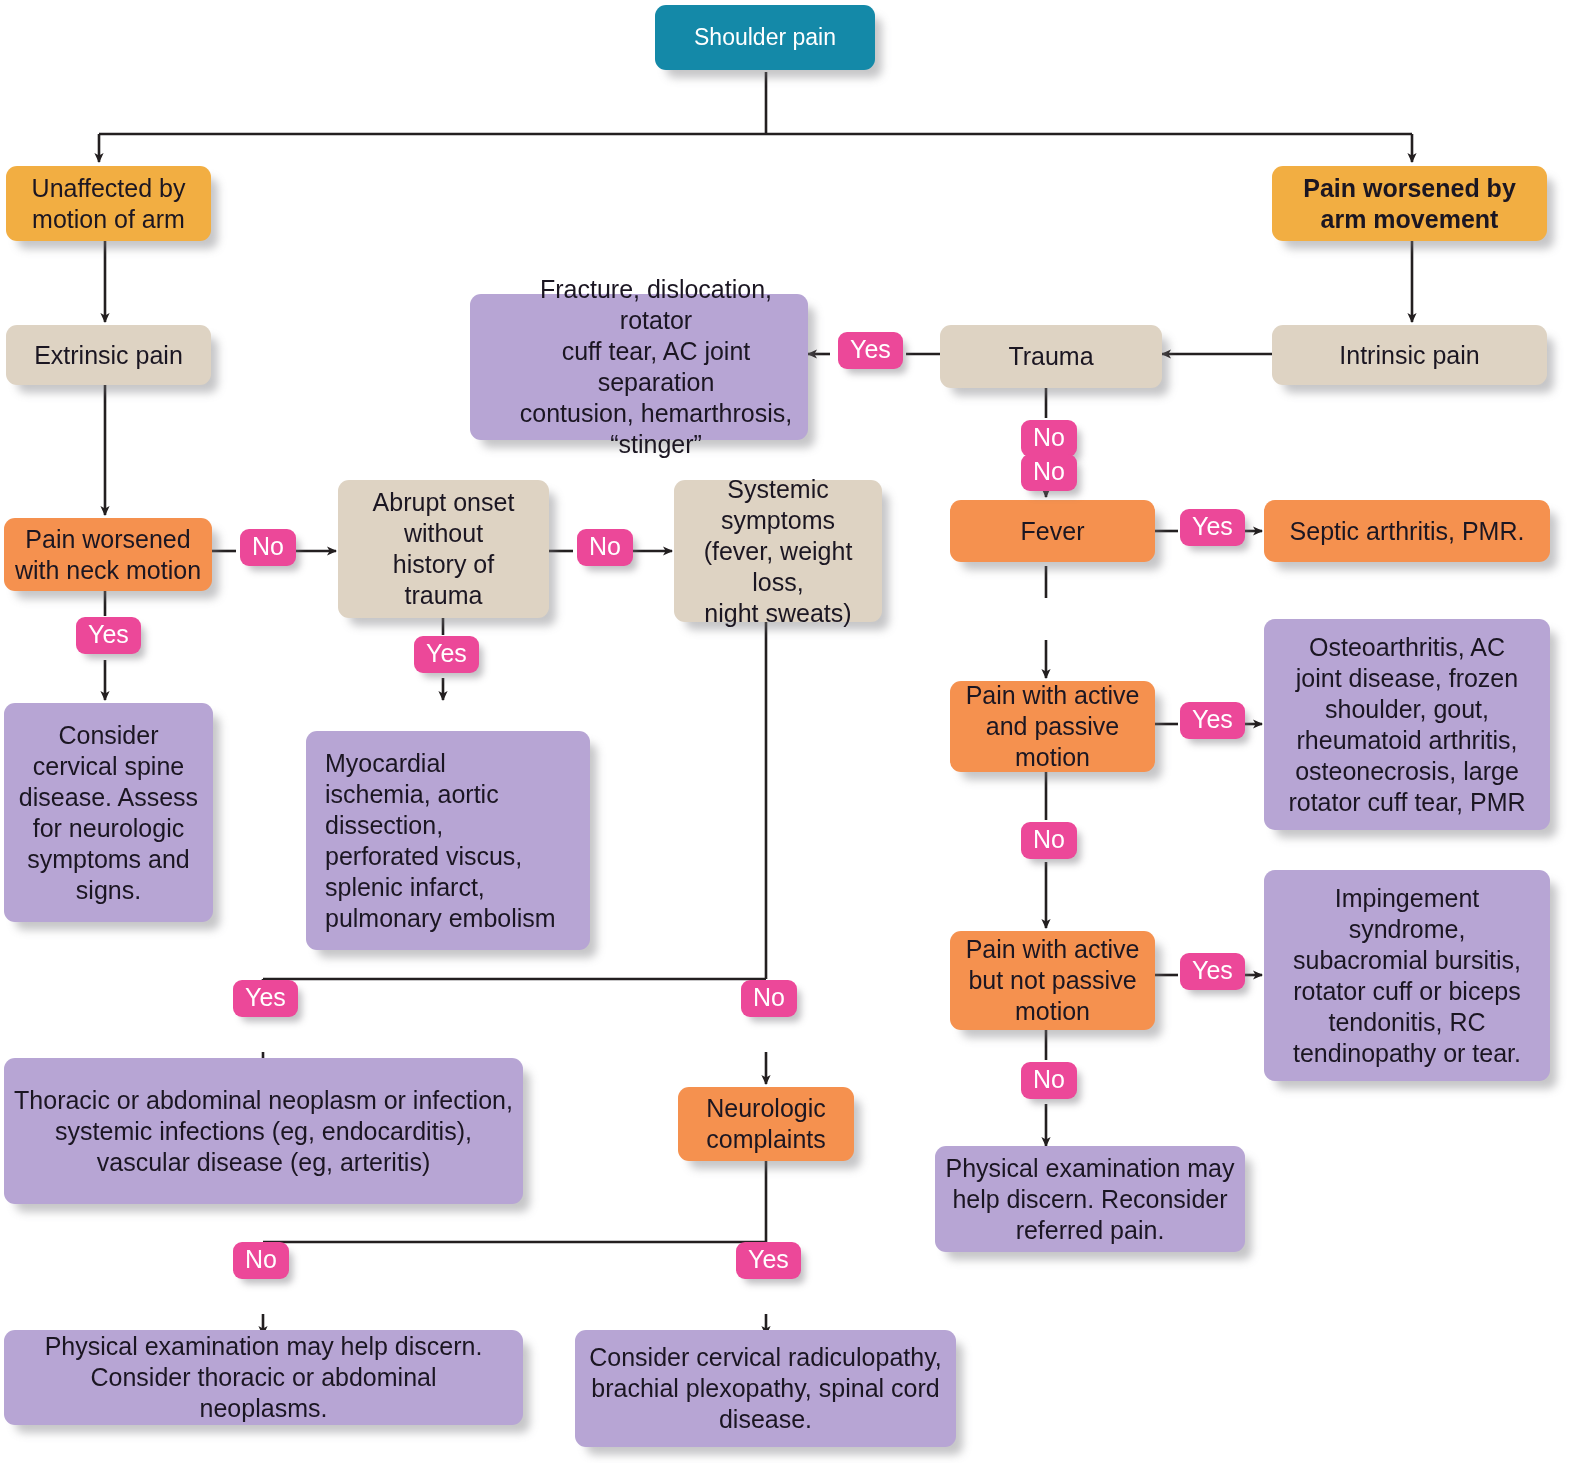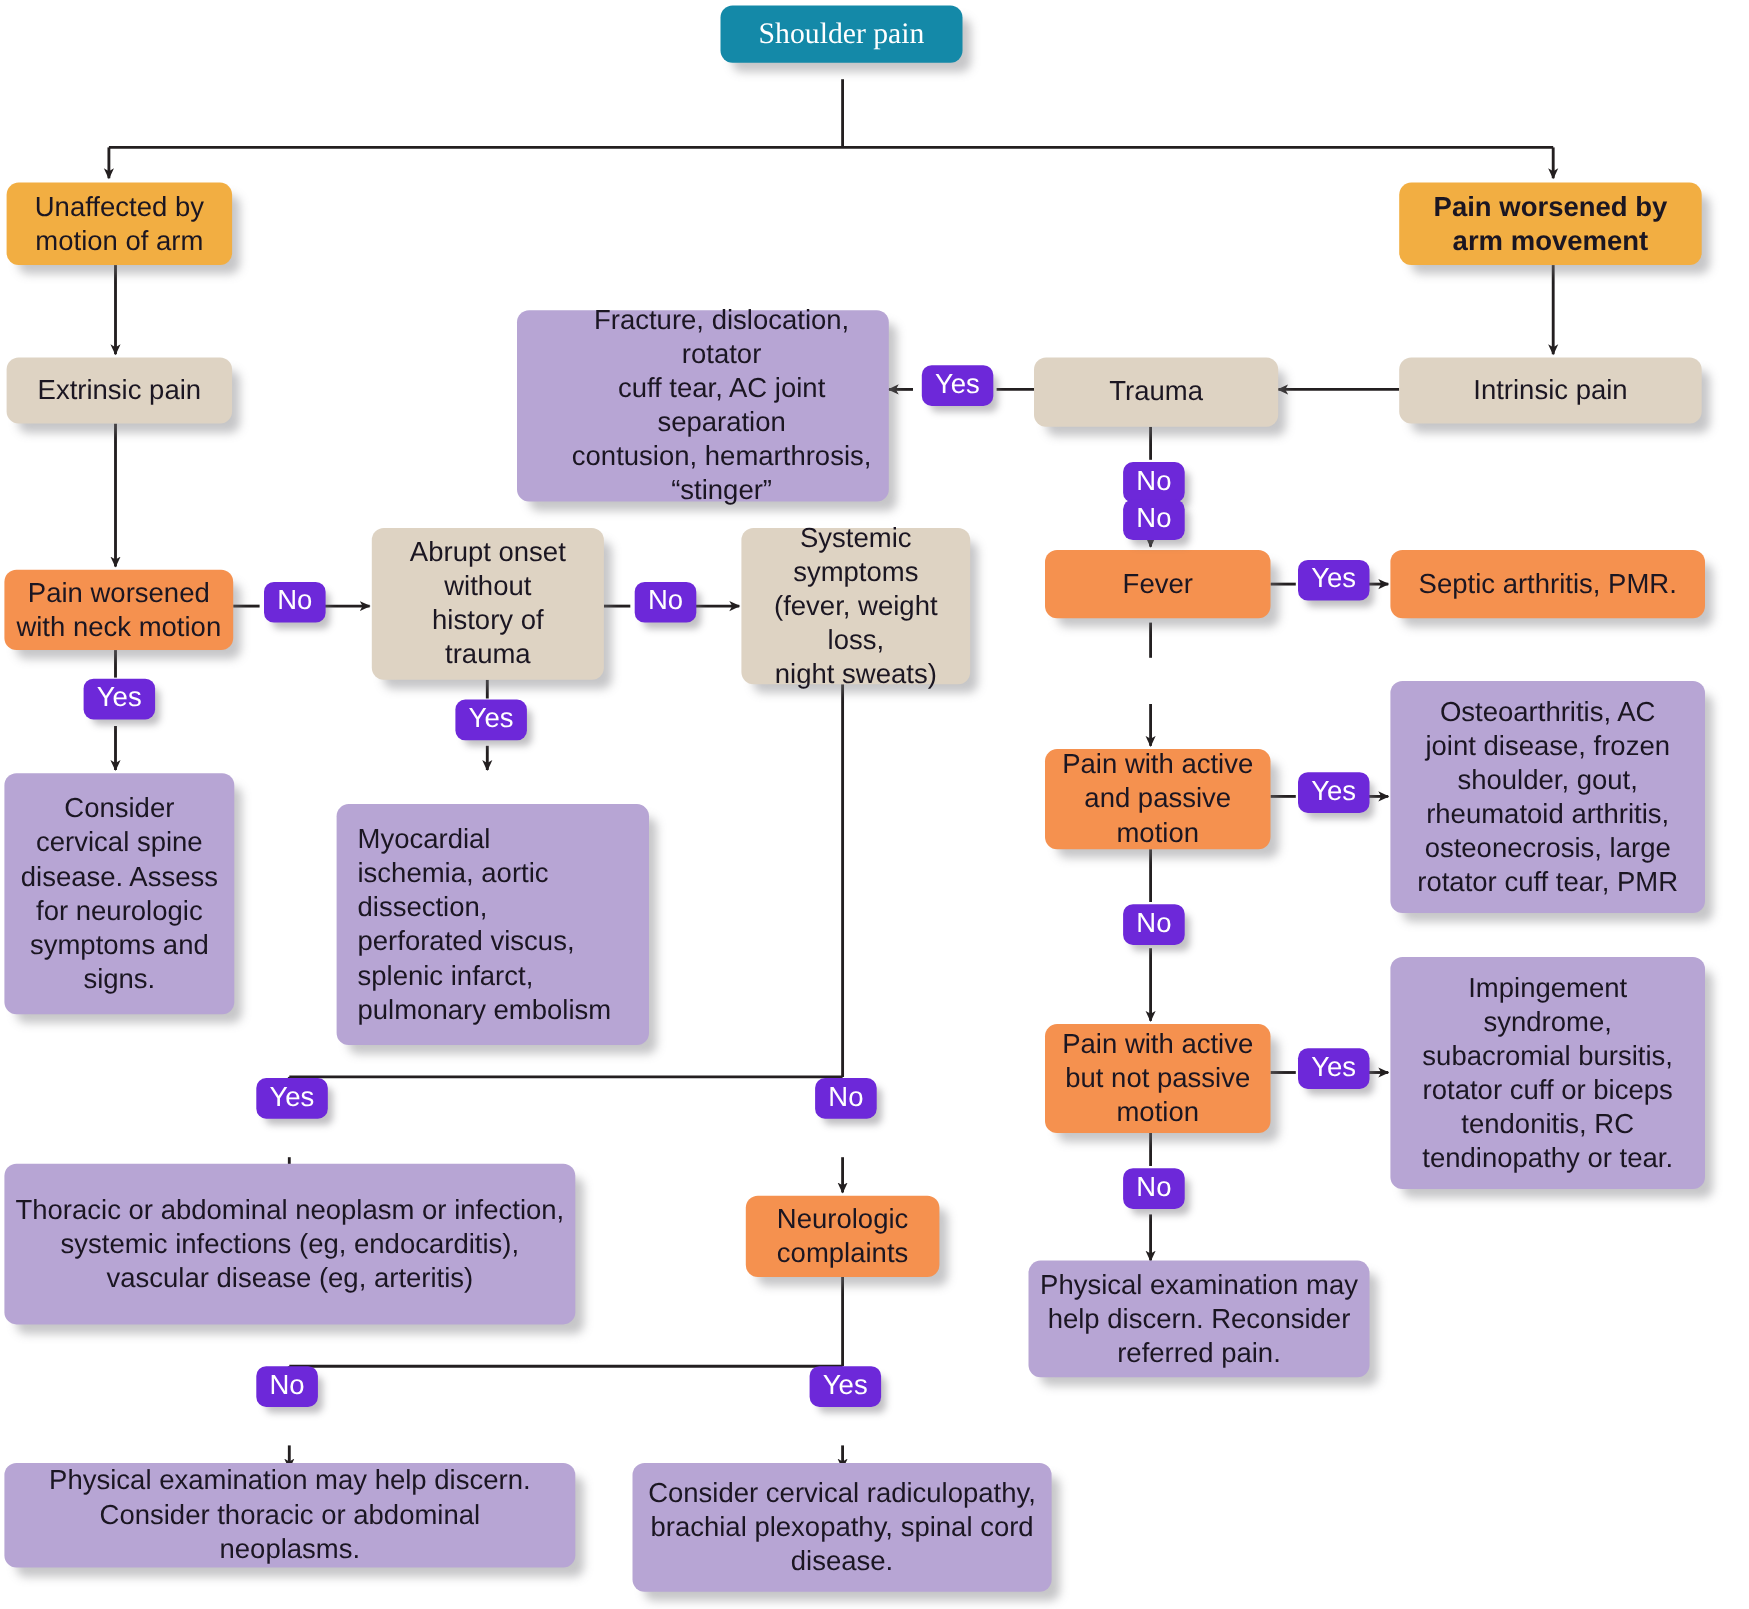--- a/index.html
+++ b/index.html
@@ -40,21 +40,21 @@
 
   .n-teal{ background:#1489a8; color:#ffffff; }
   .n-amber{ background:#f2ae42; }
   .n-tan{ background:#ded3c3; }
   .n-orange{ background:#f5914f; }
   .n-purple{ background:#b7a5d4; }
 
   .badge{
     position:absolute;
     box-sizing:border-box;
-    background:#6d28d9;
+    background:#ec4899;
     color:#ffffff;
     font-size:25px;
     border-radius:9px;
     padding:3px 12px 5px 12px;
     line-height:1.15;
     box-shadow:6px 7px 7px -2px rgba(120,118,125,0.46);
     z-index:4;
     white-space:nowrap;
   }
 </style>
@@ -131,35 +131,35 @@
       <path d="M766,1052 L766,1084" marker-end="url(#ah)"></path>
 
       <path d="M766,1148 L766,1242"></path>
       <path d="M263,1242 L766,1242"></path>
       <path d="M263,1242 L263,1270"></path>
       <path d="M263,1314 L263,1335" marker-end="url(#ah)"></path>
       <path d="M766,1314 L766,1335" marker-end="url(#ah)"></path>
     </g>
   </svg>
 
-  <div class="node n-teal" style="left:655px; top:5px; width:220px; height:52px; font-size:27px;font-family:Liberation Serif, serif;">Shoulder pain</div>
+  <div class="node n-teal" style="left:655px; top:5px; width:220px; height:65px; font-size:23px;">Shoulder pain</div>
 
   <div class="node n-amber" style="left: 6px; top: 166px; width: 205px; height: 75px; white-space: pre-line;">Unaffected by
 motion of arm</div>
 
   <div class="node n-amber" style="left: 1272px; top: 166px; width: 275px; height: 75px; white-space: pre-line; font-weight: bold;">Pain worsened by
 arm movement</div>
 
   <div class="node n-tan" style="left:6px; top:325px; width:205px; height:60px;">Extrinsic pain</div>
 
   <div class="node n-tan" style="left:1272px; top:325px; width:275px; height:60px;">Intrinsic pain</div>
 
   <div class="node n-tan" style="left:940px; top:325px; width:222px; height:63px;">Trauma</div>
 
-  <div class="node n-purple" style="left: 470px; top: 282px; width: 338px; height: 174px; white-space: pre-line; padding-left: 44px;">Fracture, dislocation, rotator
+  <div class="node n-purple" style="left: 470px; top: 294px; width: 338px; height: 146px; white-space: pre-line; padding-left: 44px;">Fracture, dislocation, rotator
 cuff tear, AC joint separation
 contusion, hemarthrosis,
 “stinger”</div>
 
   <div class="node n-orange" style="left: 4px; top: 518px; width: 208px; height: 73px; white-space: pre-line;">Pain worsened
 with neck motion</div>
 
   <div class="node n-tan" style="left: 338px; top: 480px; width: 211px; height: 138px; white-space: pre-line;">Abrupt onset
 without
 history of

